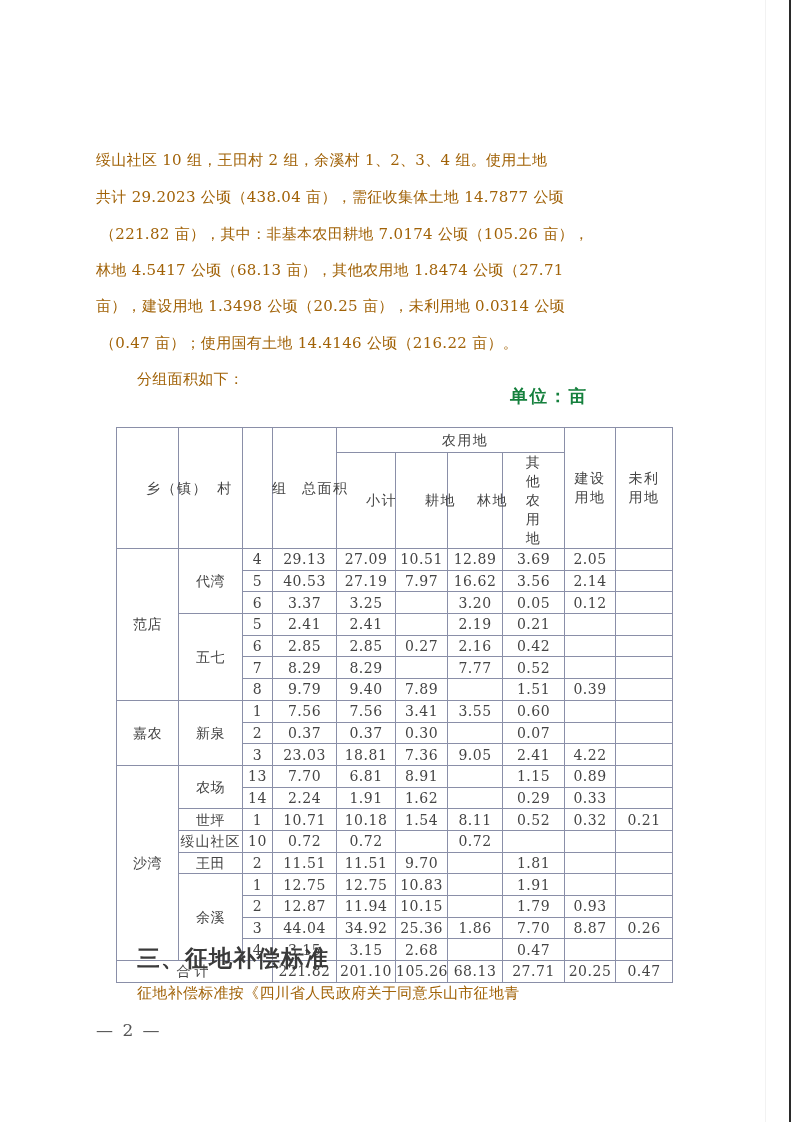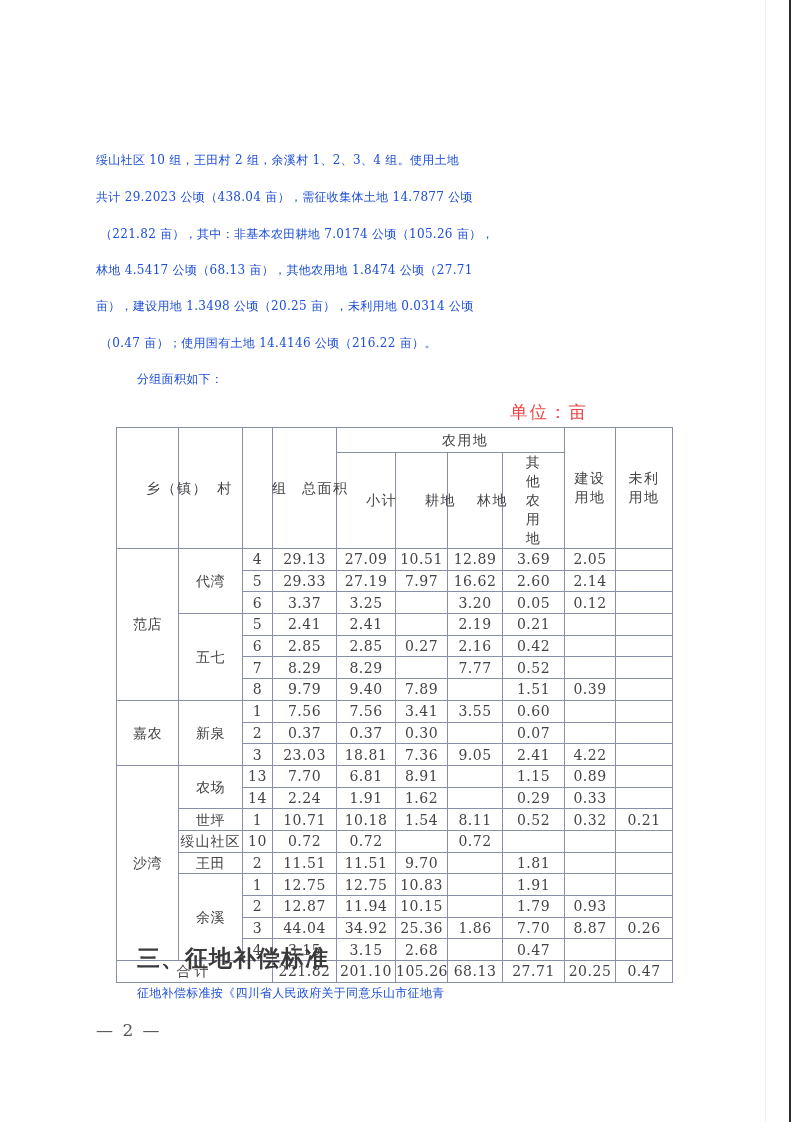--- a/index.html
+++ b/index.html
@@ -4,24 +4,24 @@
   <style>
     html, body { margin: 0; padding: 0; }
     body {
       width: 791px; height: 1122px; position: relative; overflow: hidden;
       background: #ffffff; color: #3a3a3a;
       font-family: "DejaVu Serif", "Liberation Serif", serif;
     }
     .right-edge { position: absolute; left: 789px; top: 0; width: 2px; height: 1122px; background: #2a2a2a; }
     .faint-line { position: absolute; left: 765px; top: 0; width: 1px; height: 1122px; background: #f2f2f2; }
     .para-line {
-      position: absolute; left: 96px; width: 600px; font-size: 12px; line-height: 22px;
-      white-space: nowrap; letter-spacing: 0.3px; color: #1d4ed8;
-    }
-    .unit { position: absolute; left: 510px; top: 400px; font-size: 17.5px; letter-spacing: 2px; color: #ef4444; }
+      position: absolute; left: 96px; width: 600px; font-size: 15px; line-height: 22px;
+      white-space: nowrap; letter-spacing: 0.3px; color: #a16207;
+    }
+    .unit { position: absolute; left: 510px; top: 384px; font-size: 17.5px; letter-spacing: 2px; color: #15803d; font-weight: bold; }
     table.grid {
       position: absolute; left: 116px; top: 427px; width: 556px;
       border-collapse: collapse; table-layout: fixed;
       font-size: 14px; color: #444;
     }
     table.grid td {
       border: 1px solid #8a8fa8; text-align: center; vertical-align: middle;
       padding: 0; height: 20.7px; line-height: 20px; white-space: nowrap;
       letter-spacing: 0.5px;
     }
@@ -85,25 +85,25 @@
     <td>29.13</td>
     <td>27.09</td>
     <td>10.51</td>
     <td>12.89</td>
     <td>3.69</td>
     <td>2.05</td>
     <td></td>
   </tr>
   <tr>
     <td>5</td>
-    <td>29.33</td>
+    <td>40.53</td>
     <td>27.19</td>
     <td>7.97</td>
     <td>16.62</td>
-    <td>2.60</td>
+    <td>3.56</td>
     <td>2.14</td>
     <td></td>
   </tr>
   <tr>
     <td>6</td>
     <td>3.37</td>
     <td>3.25</td>
     <td></td>
     <td>3.20</td>
     <td>0.05</td>

